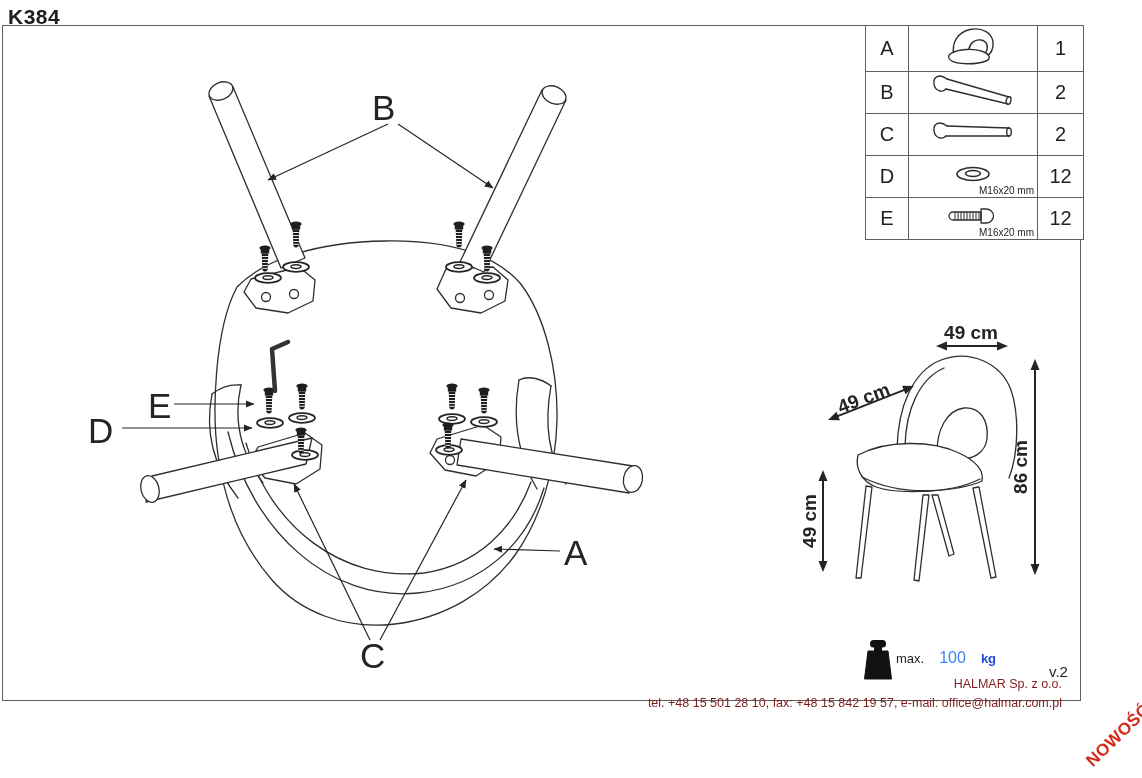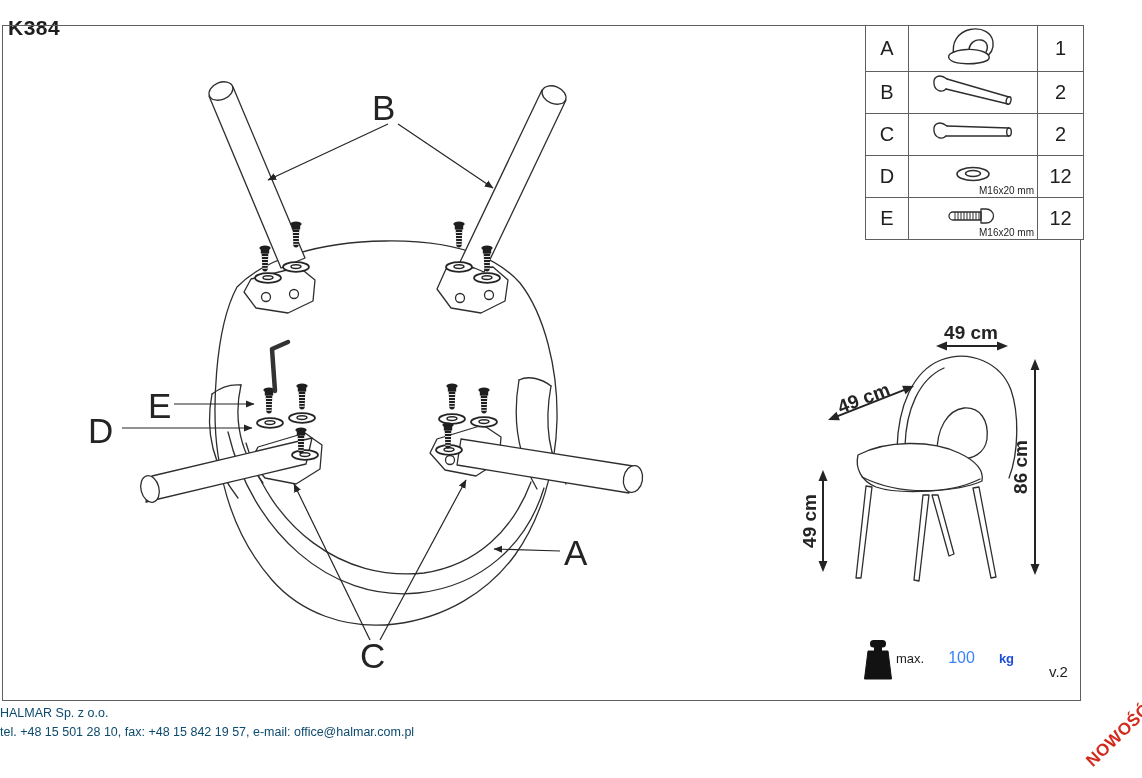--- a/index.html
+++ b/index.html
@@ -1,36 +1,36 @@
 <!DOCTYPE html>
 <html><head>
 <meta charset="utf-8">
 <style>
   html,body{margin:0;padding:0;background:#ffffff;}
   body{width:1142px;height:778px;position:relative;overflow:hidden;
        font-family:"Liberation Sans", sans-serif;color:#222;}
   .abs{position:absolute;}
-  .title{left:8px;top:16px;font-size:21px;font-weight:bold;letter-spacing:0.5px;color:#1d1d1d;}
+  .title{left:8px;top:5px;font-size:21px;font-weight:bold;letter-spacing:0.5px;color:#1d1d1d;}
   .frame{left:2px;top:25px;width:1077px;height:674px;border:1px solid #5f5f5f;}
   .diagram-svg{left:0;top:0;width:1142px;height:778px;}
   
   .parts{left:865px;top:25px;border-collapse:collapse;table-layout:fixed;background:#fff;}
   .parts td{border:1px solid #5f5f5f;height:41px;text-align:center;vertical-align:middle;
             font-size:20px;color:#1f1f1f;padding:0;}
   .parts .c-letter{width:42px;}
   .parts .c-icon{width:128px;position:relative;}
   .parts .c-qty{width:45px;}
   .spec{position:absolute;right:3px;bottom:1px;font-size:10px;color:#1f1f1f;white-space:nowrap;}
   
-  .weight-caption{left:896px;top:649px;display:flex;align-items:baseline;gap:24px;}
+  .weight-caption{left:896px;top:649px;display:flex;align-items:baseline;gap:15px;}
   .weight-caption .w-max{font-size:13px;color:#1f1f1f;}
   .weight-caption .w-val{font-size:16px;font-weight:normal;color:#3b82f6;}
   .weight-caption .w-unit{font-size:13px;font-weight:bold;color:#1d4ed8;}
   .version{left:1049px;top:663px;font-size:15px;color:#1f1f1f;}
-  .footer{left:0;top:704px;width:1062px;text-align:left;font-size:12.5px;line-height:18.5px;color:#0c4a6e;}
+  .footer{left:0;top:675px;width:1062px;text-align:right;font-size:12.5px;line-height:18.5px;color:#7f1d1d;}
   .badge{left:1078px;top:726px;width:80px;text-align:center;font-size:17px;font-weight:bold;
          transform:rotate(-44deg);transform-origin:50% 50%;letter-spacing:0.5px;}
   svg text{font-family:"Liberation Sans", sans-serif;}
   .lbl{font-size:35px;fill:#242424;}
   .dim{font-size:19px;font-weight:bold;fill:#242424;}
 </style>
 </head>
 <body>
 
 <div class="abs title">K384</div>

